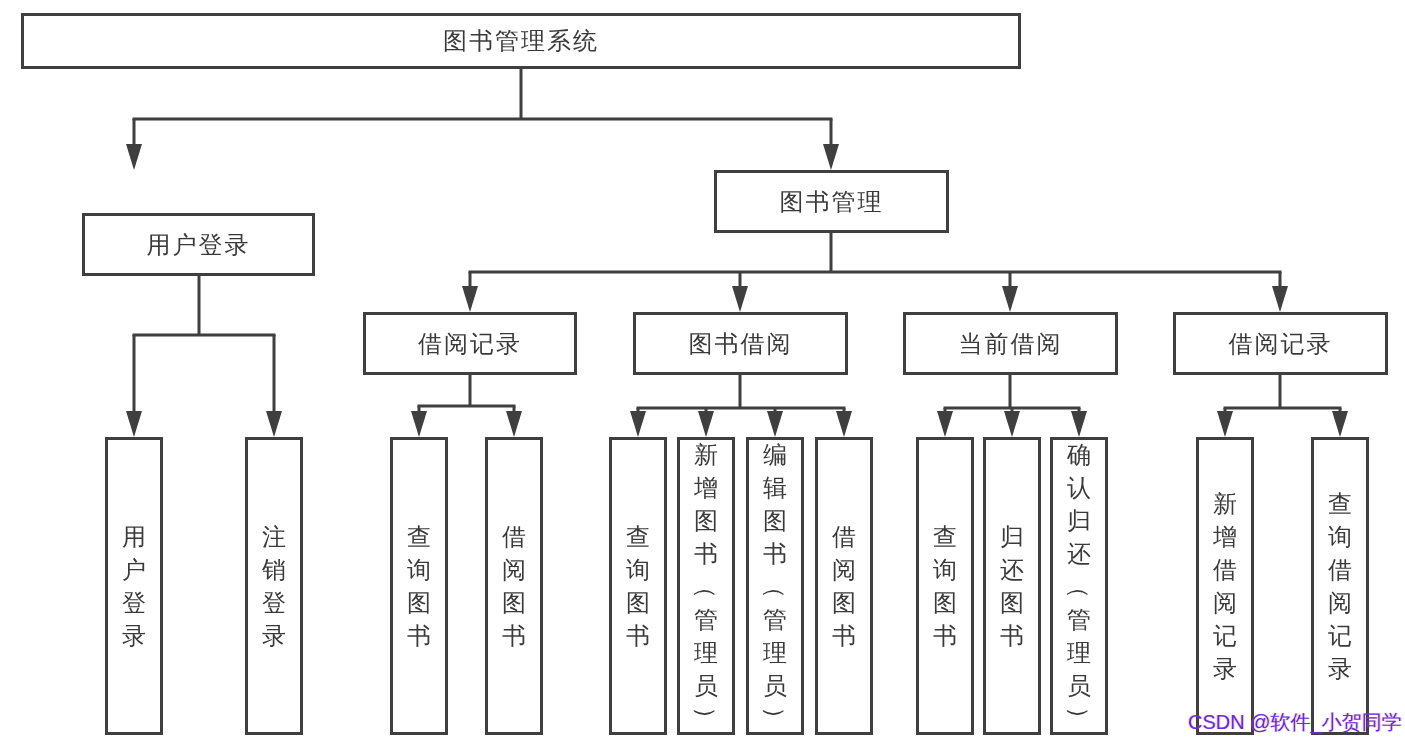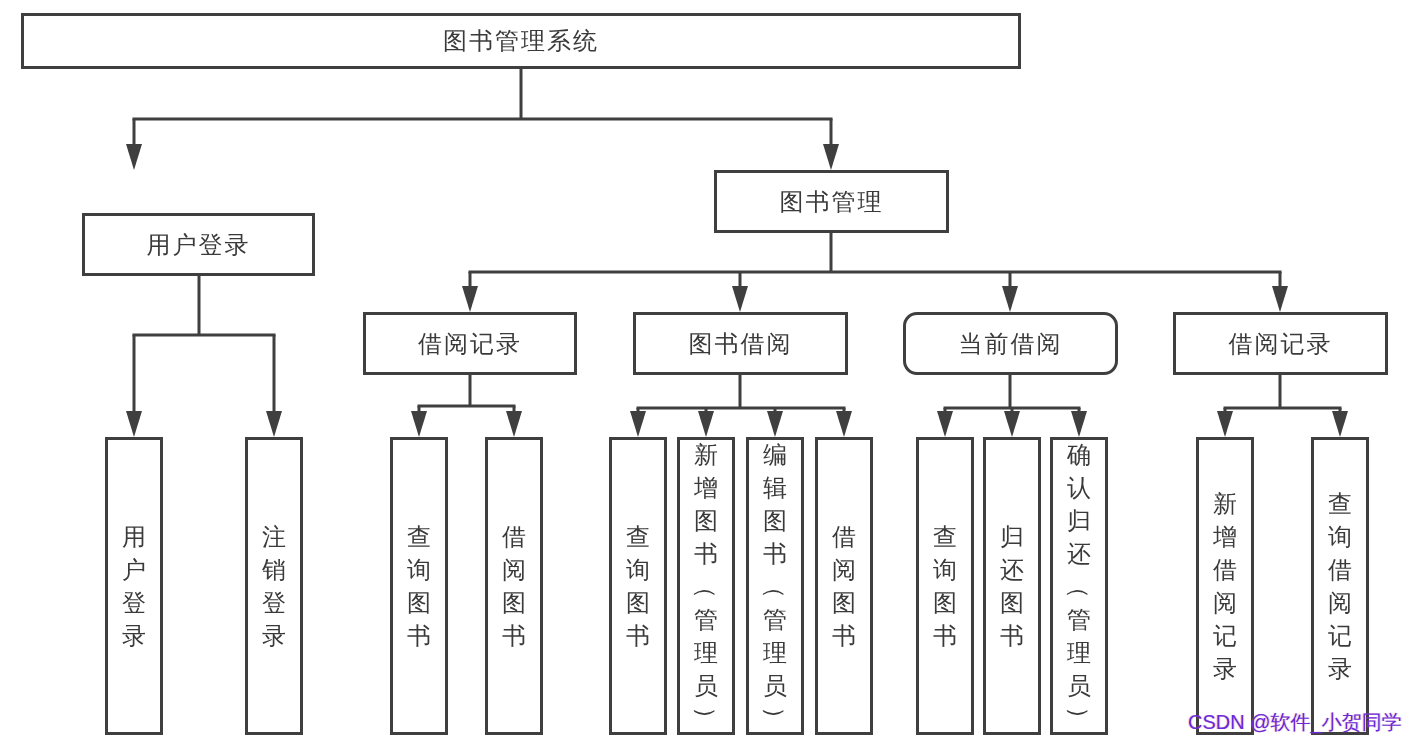--- a/index.html
+++ b/index.html
@@ -25,21 +25,21 @@
   .vbox{font-size:24px;}
   .vbox .col{display:block;}
   .vbox .ch{display:block;line-height:33px;height:33px;text-align:center;width:34px;}
   .vbox .ch.rot{transform:rotate(90deg);}
   
   #n-root          {left:21px;  top:13px;  width:1000px;height:56px;}
   #n-user-login    {left:82px;  top:170px; width:233px; height:63px;margin-top:43px;}
   #n-book-mgmt     {left:714px; top:170px; width:235px; height:63px;}
   #n-new-books     {left:363px; top:312px; width:214px; height:63px;}
   #n-book-borrow   {left:633px; top:312px; width:215px; height:63px;justify-content:center;}
-  #n-current-borrow{left:903px; top:312px; width:215px; height:63px;border-radius:14px;}
+  #n-current-borrow{left:903px; top:312px; width:215px; height:63px;}
   #n-borrow-records{left:1173px;top:312px; width:215px; height:63px;}
   .leaf{top:437px;width:58px;height:298px;}
   #n-ul-login   {left:105px;}
   #n-ul-logout  {left:245px;}
   #n-nb-query   {left:390px;}
   #n-nb-borrow  {left:485px;}
   #n-bb-query   {left:609px;}
   #n-bb-add     {left:677px;}
   #n-bb-edit    {left:746px;}
   #n-bb-borrow  {left:815px;}

